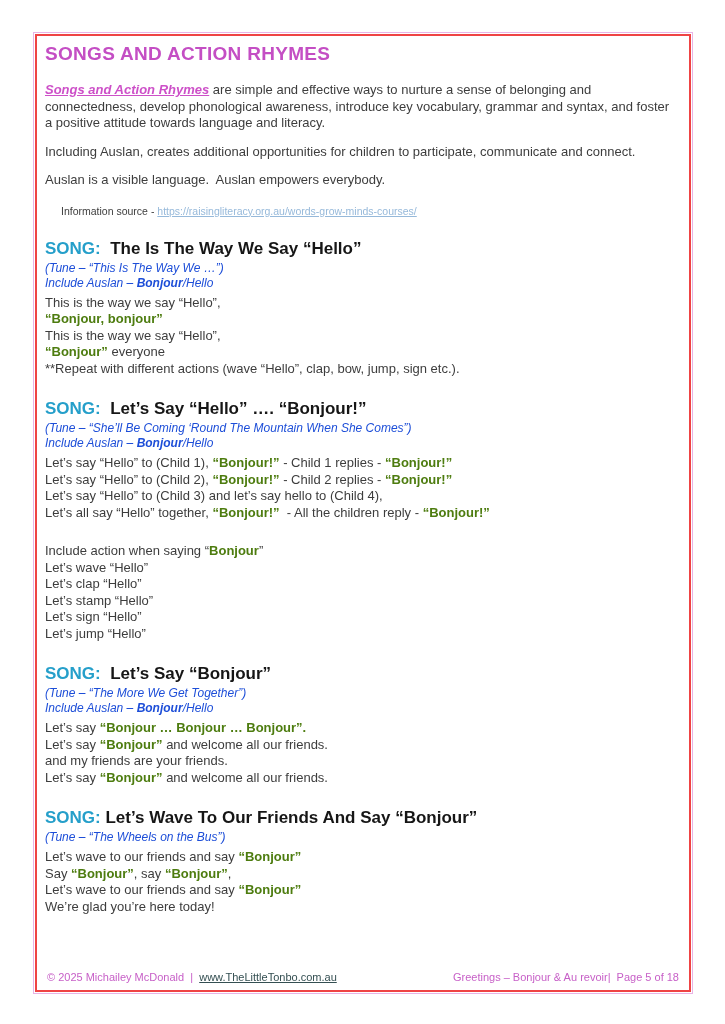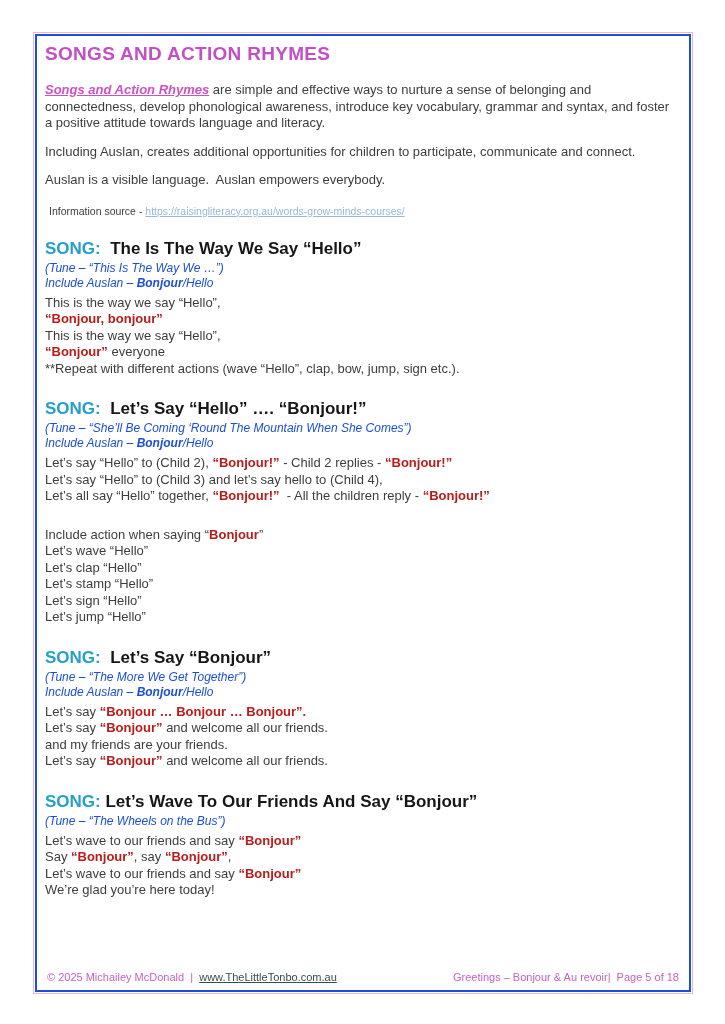--- a/index.html
+++ b/index.html
@@ -11,21 +11,21 @@
     overflow: hidden;
     font-family: "Liberation Sans", sans-serif;
   }
   .page {
     position: absolute;
     left: 35px;
     top: 34px;
     width: 656px;
     height: 958px;
     box-sizing: border-box;
-    border: 2px solid #1d4ed8;
+    border: 2px solid #ef4444;
     outline: 1px solid #e8b4e6;
     outline-offset: 1px;
     background: #ffffff;
     padding: 3px 12px 0 8px;
   }
   h1.page-title {
     font-size: 19px;
     font-weight: bold;
     letter-spacing: 0.3px;
     color: #c44ec4;
@@ -41,21 +41,21 @@
   }
   .lead {
     color: #cd50c8;
     font-weight: bold;
     font-style: italic;
     text-decoration: underline;
   }
   p.info {
     font-size: 10.5px;
     color: #3d3d3d;
-    margin: 16px 0 0 4px;
+    margin: 16px 0 0 16px;
     white-space: pre-wrap;
   }
   a.info-link {
     color: #96b9da;
     text-decoration: underline;
     cursor: pointer;
   }
   .song { margin-top: 22px; }
   .song h2 {
     font-size: 17px;
@@ -75,21 +75,21 @@
   }
   .b-i { font-weight: bold; }
   .stanza {
     margin-top: 4px;
     font-size: 13px;
     line-height: 16.5px;
     color: #3d3d3d;
   }
   .stanza + .stanza { margin-top: 22px; }
   .line { white-space: pre-wrap; }
-  .b { font-weight: bold; color: #b91c1c; }
+  .b { font-weight: bold; color: #4d7c0f; }
   .footer {
     position: absolute;
     left: 10px;
     right: 10px;
     bottom: 7px;
     display: flex;
     justify-content: space-between;
     align-items: baseline;
     font-size: 11px;
     color: #c75fc7;
@@ -127,20 +127,21 @@
           <div class="line"><span>This is the way we say “Hello”,</span></div>
           <div class="line"><span class="b">“Bonjour”</span><span> everyone</span></div>
           <div class="line"><span>**Repeat with different actions (wave “Hello”, clap, bow, jump, sign etc.).</span></div>
         </div>
       </section>
       <section class="song">
         <h2><span class="song-label">SONG:</span><span class="song-title">  Let’s Say “Hello” …. “Bonjour!”</span></h2>
         <p class="tune">(Tune – “She’ll Be Coming ‘Round The Mountain When She Comes”)</p>
         <p class="tune"><span>Include Auslan – </span><span class="b-i">Bonjour</span><span>/Hello</span></p>
         <div class="stanza">
+          <div class="line"><span>Let’s say “Hello” to (Child 1), </span><span class="b">“Bonjour!”</span><span> - Child 1 replies - </span><span class="b">“Bonjour!”</span></div>
           <div class="line"><span>Let’s say “Hello” to (Child 2), </span><span class="b">“Bonjour!”</span><span> - Child 2 replies - </span><span class="b">“Bonjour!”</span></div>
           <div class="line"><span>Let’s say “Hello” to (Child 3) and let’s say hello to (Child 4),</span></div>
           <div class="line"><span>Let’s all say “Hello” together, </span><span class="b">“Bonjour!”</span><span>  - All the children reply - </span><span class="b">“Bonjour!”</span></div>
         </div>
         <div class="stanza">
           <div class="line"><span>Include action when saying “</span><span class="b">Bonjour</span><span>”</span></div>
           <div class="line"><span>Let’s wave “Hello”</span></div>
           <div class="line"><span>Let’s clap “Hello”</span></div>
           <div class="line"><span>Let’s stamp “Hello”</span></div>
           <div class="line"><span>Let’s sign “Hello”</span></div>

